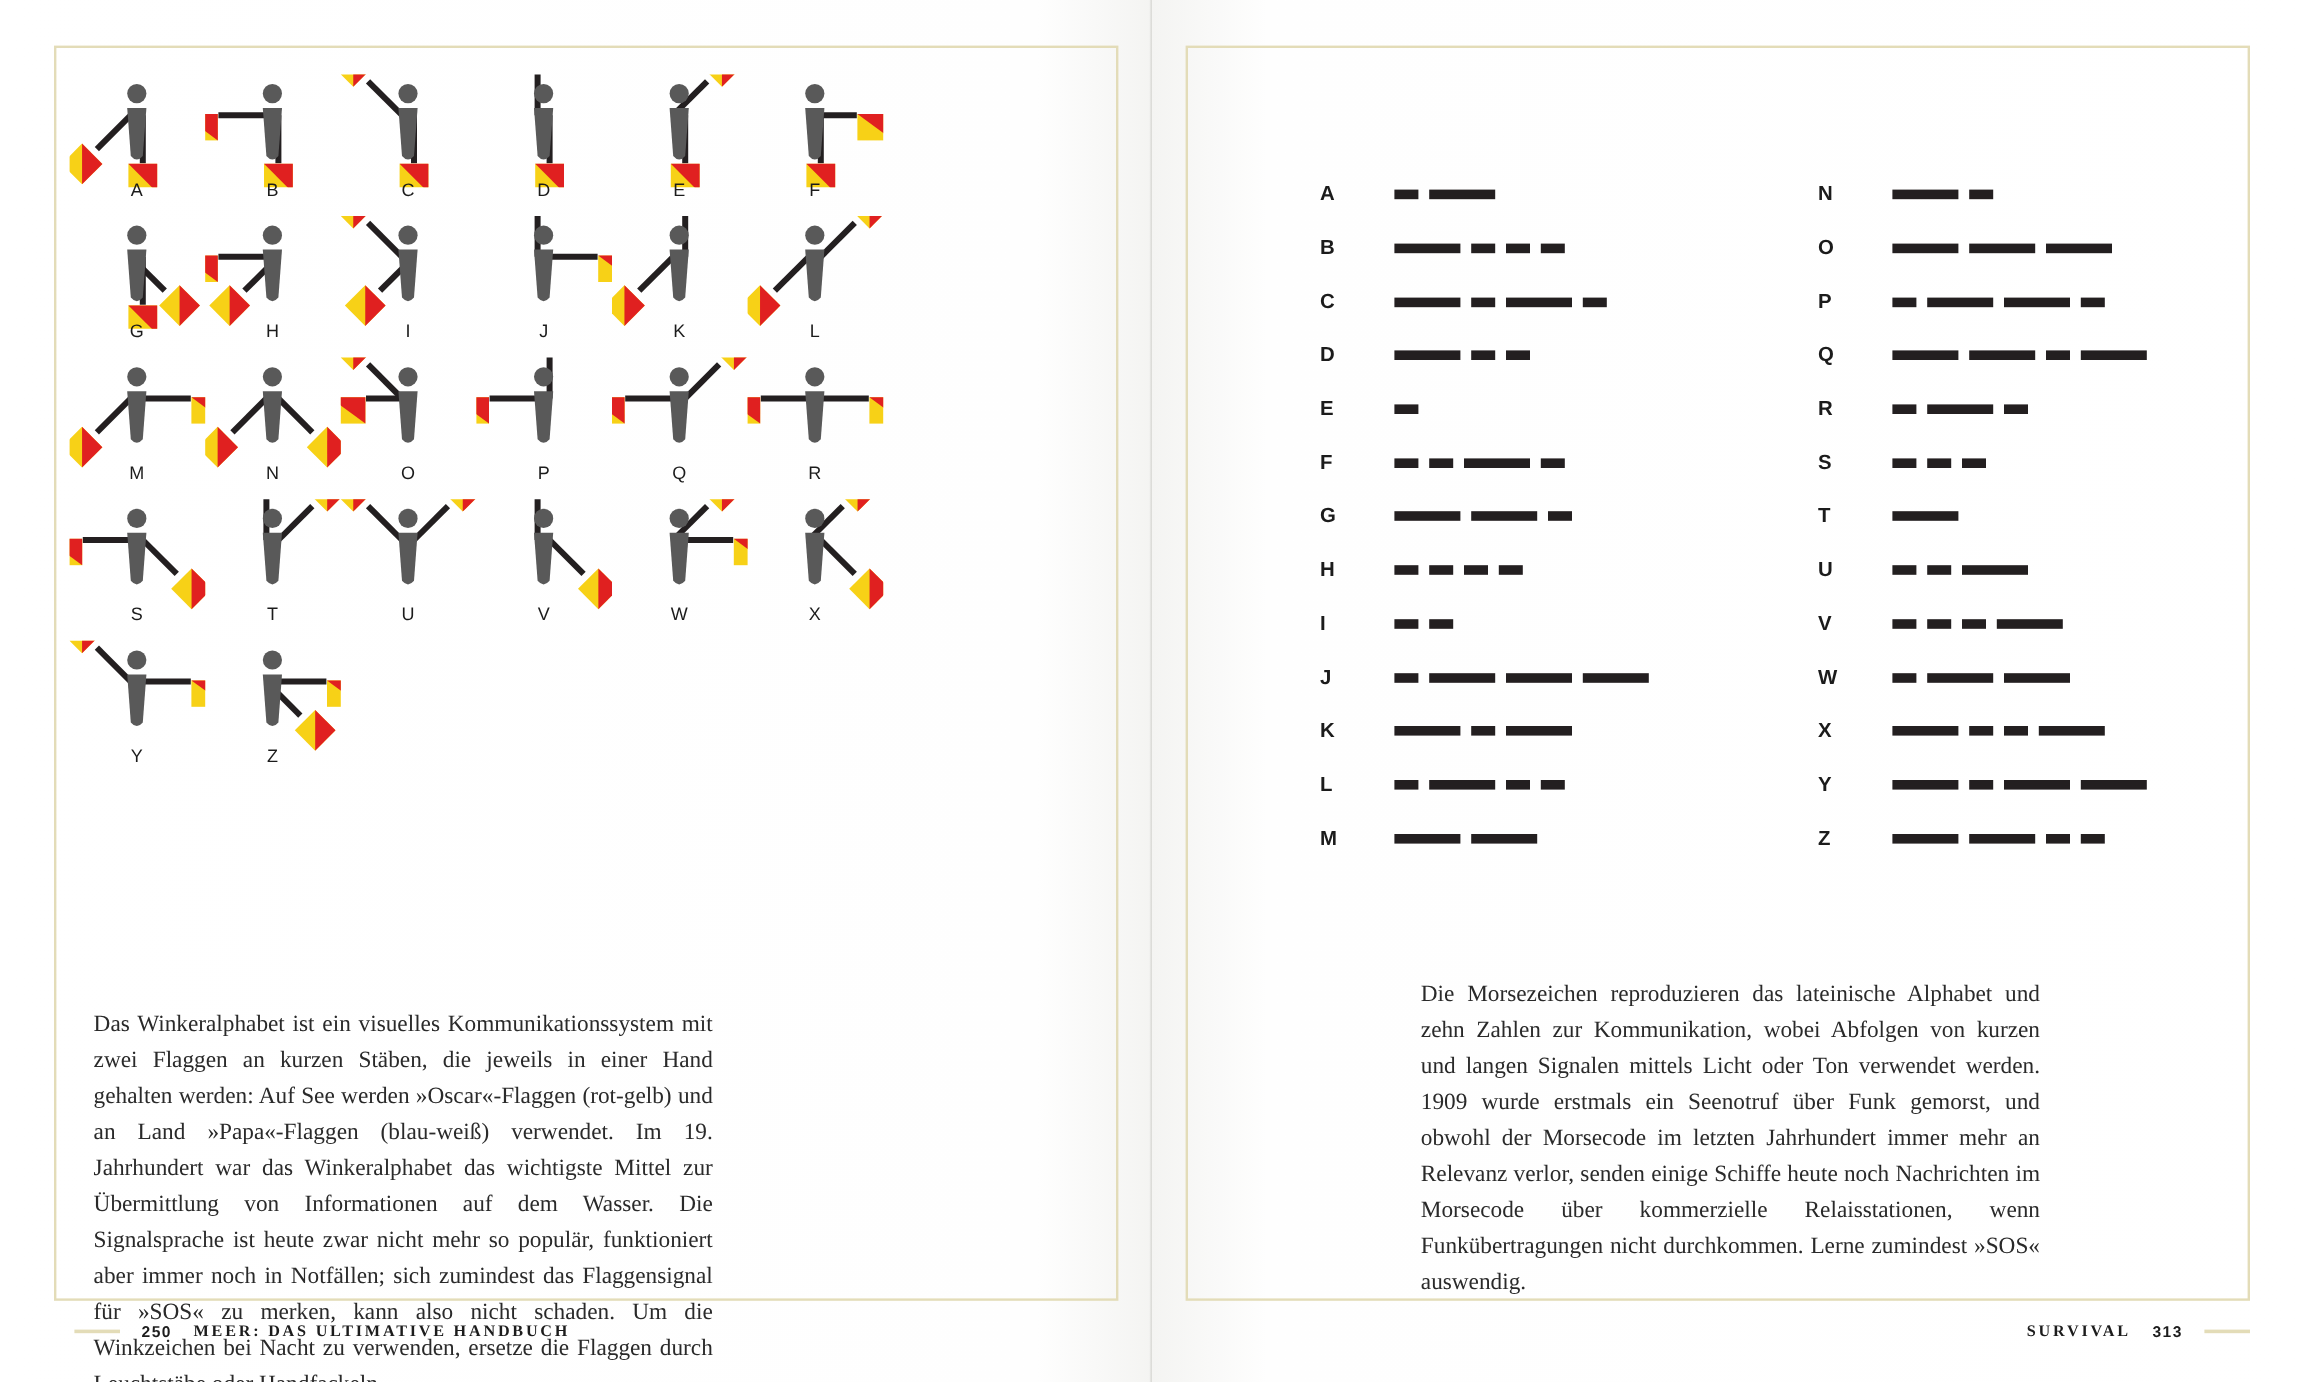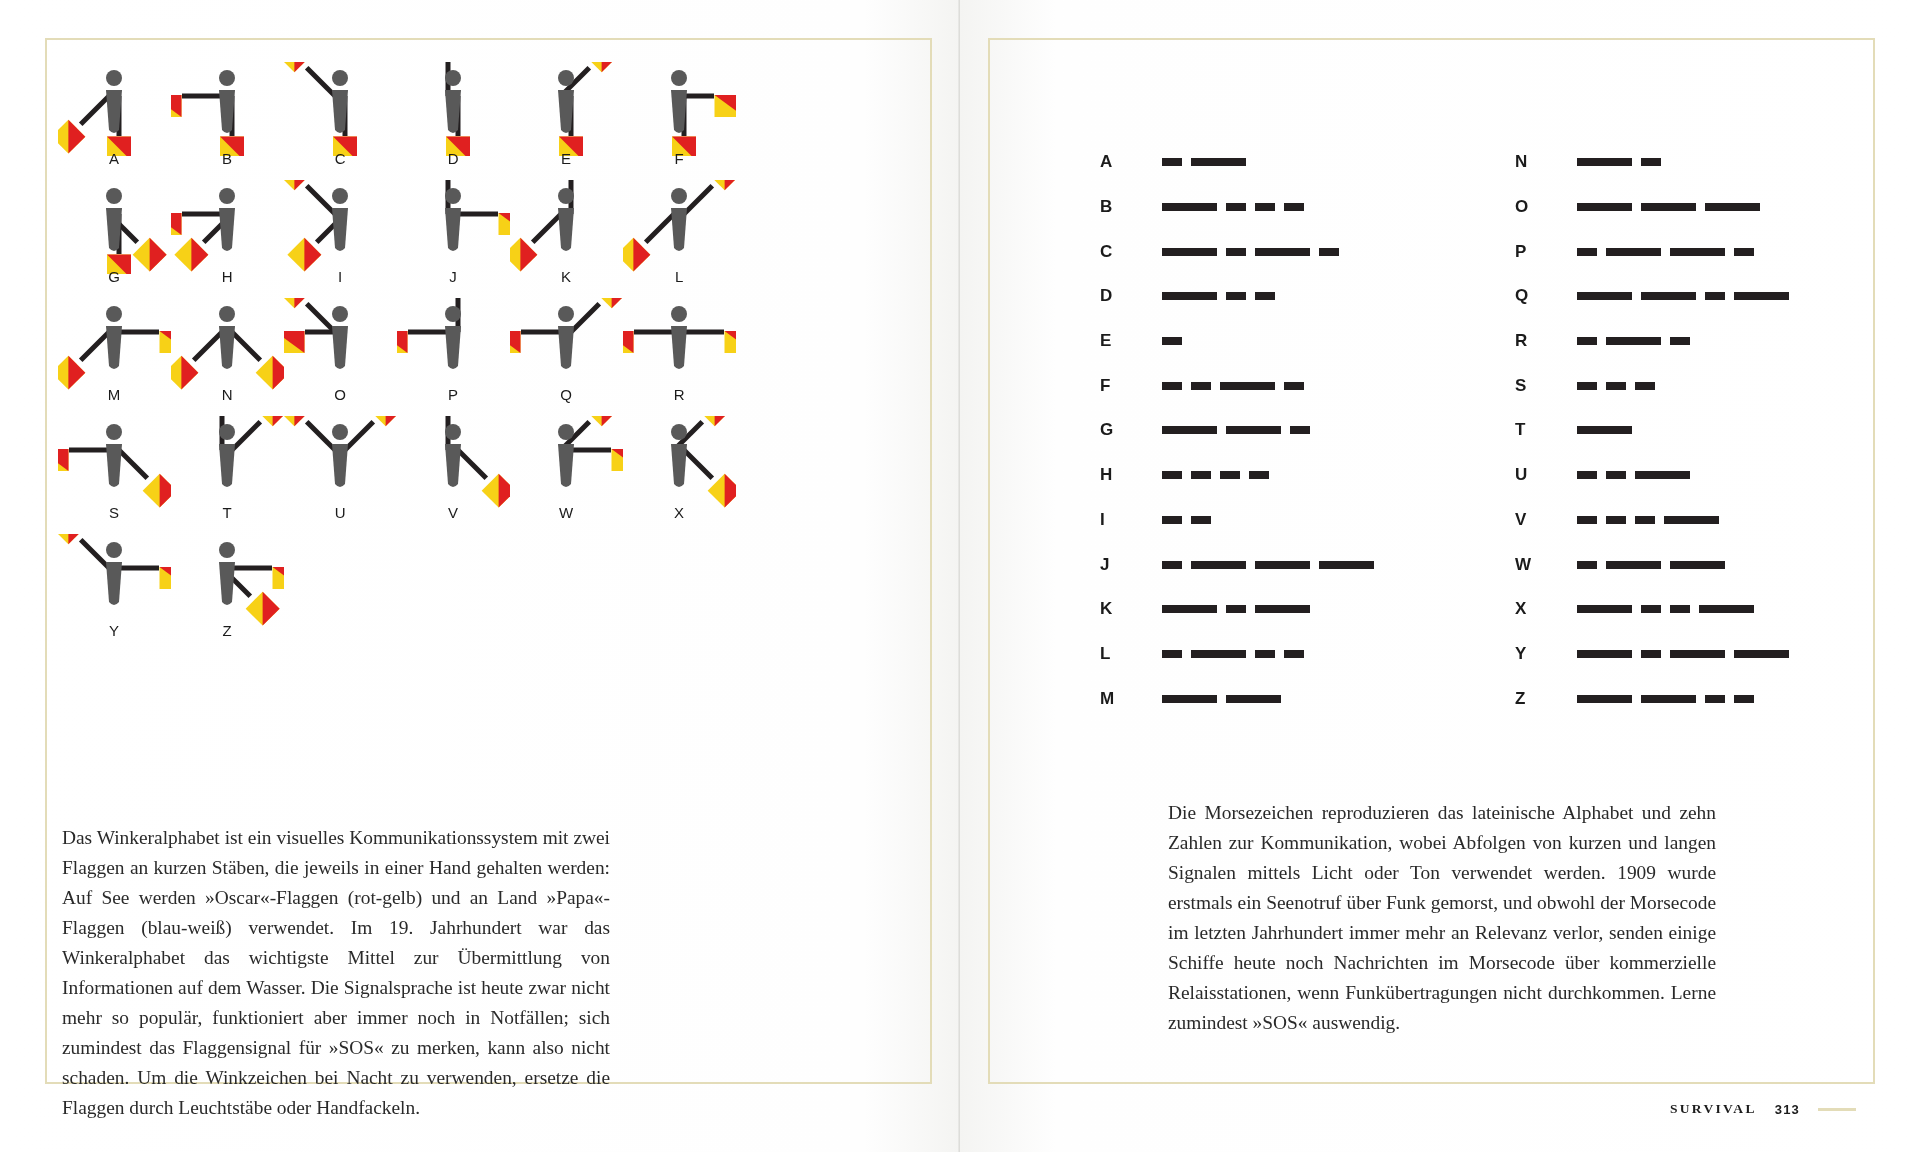--- a/index.html
+++ b/index.html
@@ -36,21 +36,21 @@
   .left .txt-block{left:62px;top:823px;}
   .right .txt-block{left:208px;top:798px;}
   .sec-title{
     font-family:"Liberation Sans",sans-serif;
     font-weight:bold;font-size:16.5px;letter-spacing:1.6px;
     color:#141414;margin:0 0 6px 0;
   }
   .body-p{
     font-family:"Liberation Serif",serif;
     font-size:19.4px;line-height:30px;color:#2a2a2a;
-    text-align:justify;margin:0;
+    text-align:justify;margin:16px;
     -webkit-hyphens:none;hyphens:none;
   }
 
   
   .morse-wrap{position:absolute;left:140px;top:140px;width:760px;display:flex;gap:70px;}
   .morse-col{width:345px;}
   .morse-row{height:44.7px;display:flex;align-items:center;}
   .morse-letter{width:62px;font-family:"Liberation Sans",sans-serif;
                 font-size:17px;font-weight:bold;color:#1b1b1b;letter-spacing:.5px;}
   .morse-marks{display:flex;align-items:center;gap:9px;}
@@ -60,21 +60,21 @@
 
   
   .footer{position:absolute;bottom:32px;height:22px;display:flex;align-items:center;
           font-family:"Liberation Serif",serif;}
   .footer .rule{width:38px;height:3px;background:#e3dcb8;}
   .pagenum{font-family:"Liberation Sans",sans-serif;font-weight:bold;font-size:13px;
            letter-spacing:1.2px;color:#1c1c1c;}
   .booktitle{font-family:"Liberation Serif",serif;font-weight:bold;font-size:13.5px;
              letter-spacing:2.3px;color:#1c1c1c;}
   .footer.left-f{left:62px;gap:18px;}
-  .footer.right-f{right:64px;gap:18px;}
+  .footer.right-f{right:45px;gap:18px;}
 </style>
 </head>
 <body>
 
 <div class="spread">
 
   <div class="page left">
     <div class="frame"></div>
 
     <div class="sem-grid" id="sem-grid">
@@ -571,20 +571,25 @@
                Q 56 74 51 68 Z" fill="#595959"></path>
        </svg>
        <div class="sem-label">Z</div>
         </div>
       </div>
 
     <div class="txt-block">
       <p class="body-p">Das Winkeralphabet ist ein visuelles Kommunikationssystem mit zwei Flaggen an kurzen Stäben, die jeweils in einer Hand gehalten werden: Auf See werden »Oscar«-Flaggen (rot-gelb) und an Land »Papa«-Flaggen (blau-weiß) verwendet. Im 19. Jahrhundert war das Winkeralphabet das wichtigste Mittel zur Übermittlung von Informationen auf dem Wasser. Die Signalsprache ist heute zwar nicht mehr so populär, funktioniert aber immer noch in Notfällen; sich zumindest das Flaggensignal für »SOS« zu merken, kann also nicht schaden. Um die Winkzeichen bei Nacht zu verwenden, ersetze die Flaggen durch Leuchtstäbe oder Handfackeln.</p>
     </div>
 
+    <div class="footer left-f">
+      <span class="rule"></span>
+      <span class="pagenum">250</span>
+      <span class="booktitle">MEER: DAS ULTIMATIVE HANDBUCH</span>
+    </div>
   </div>
 
   <div class="gutter"></div>
 
   <div class="page right">
     <div class="frame"></div>
 
     <div class="morse-wrap">
       <div class="morse-col" id="morse-col-left">
           <div class="morse-row">

